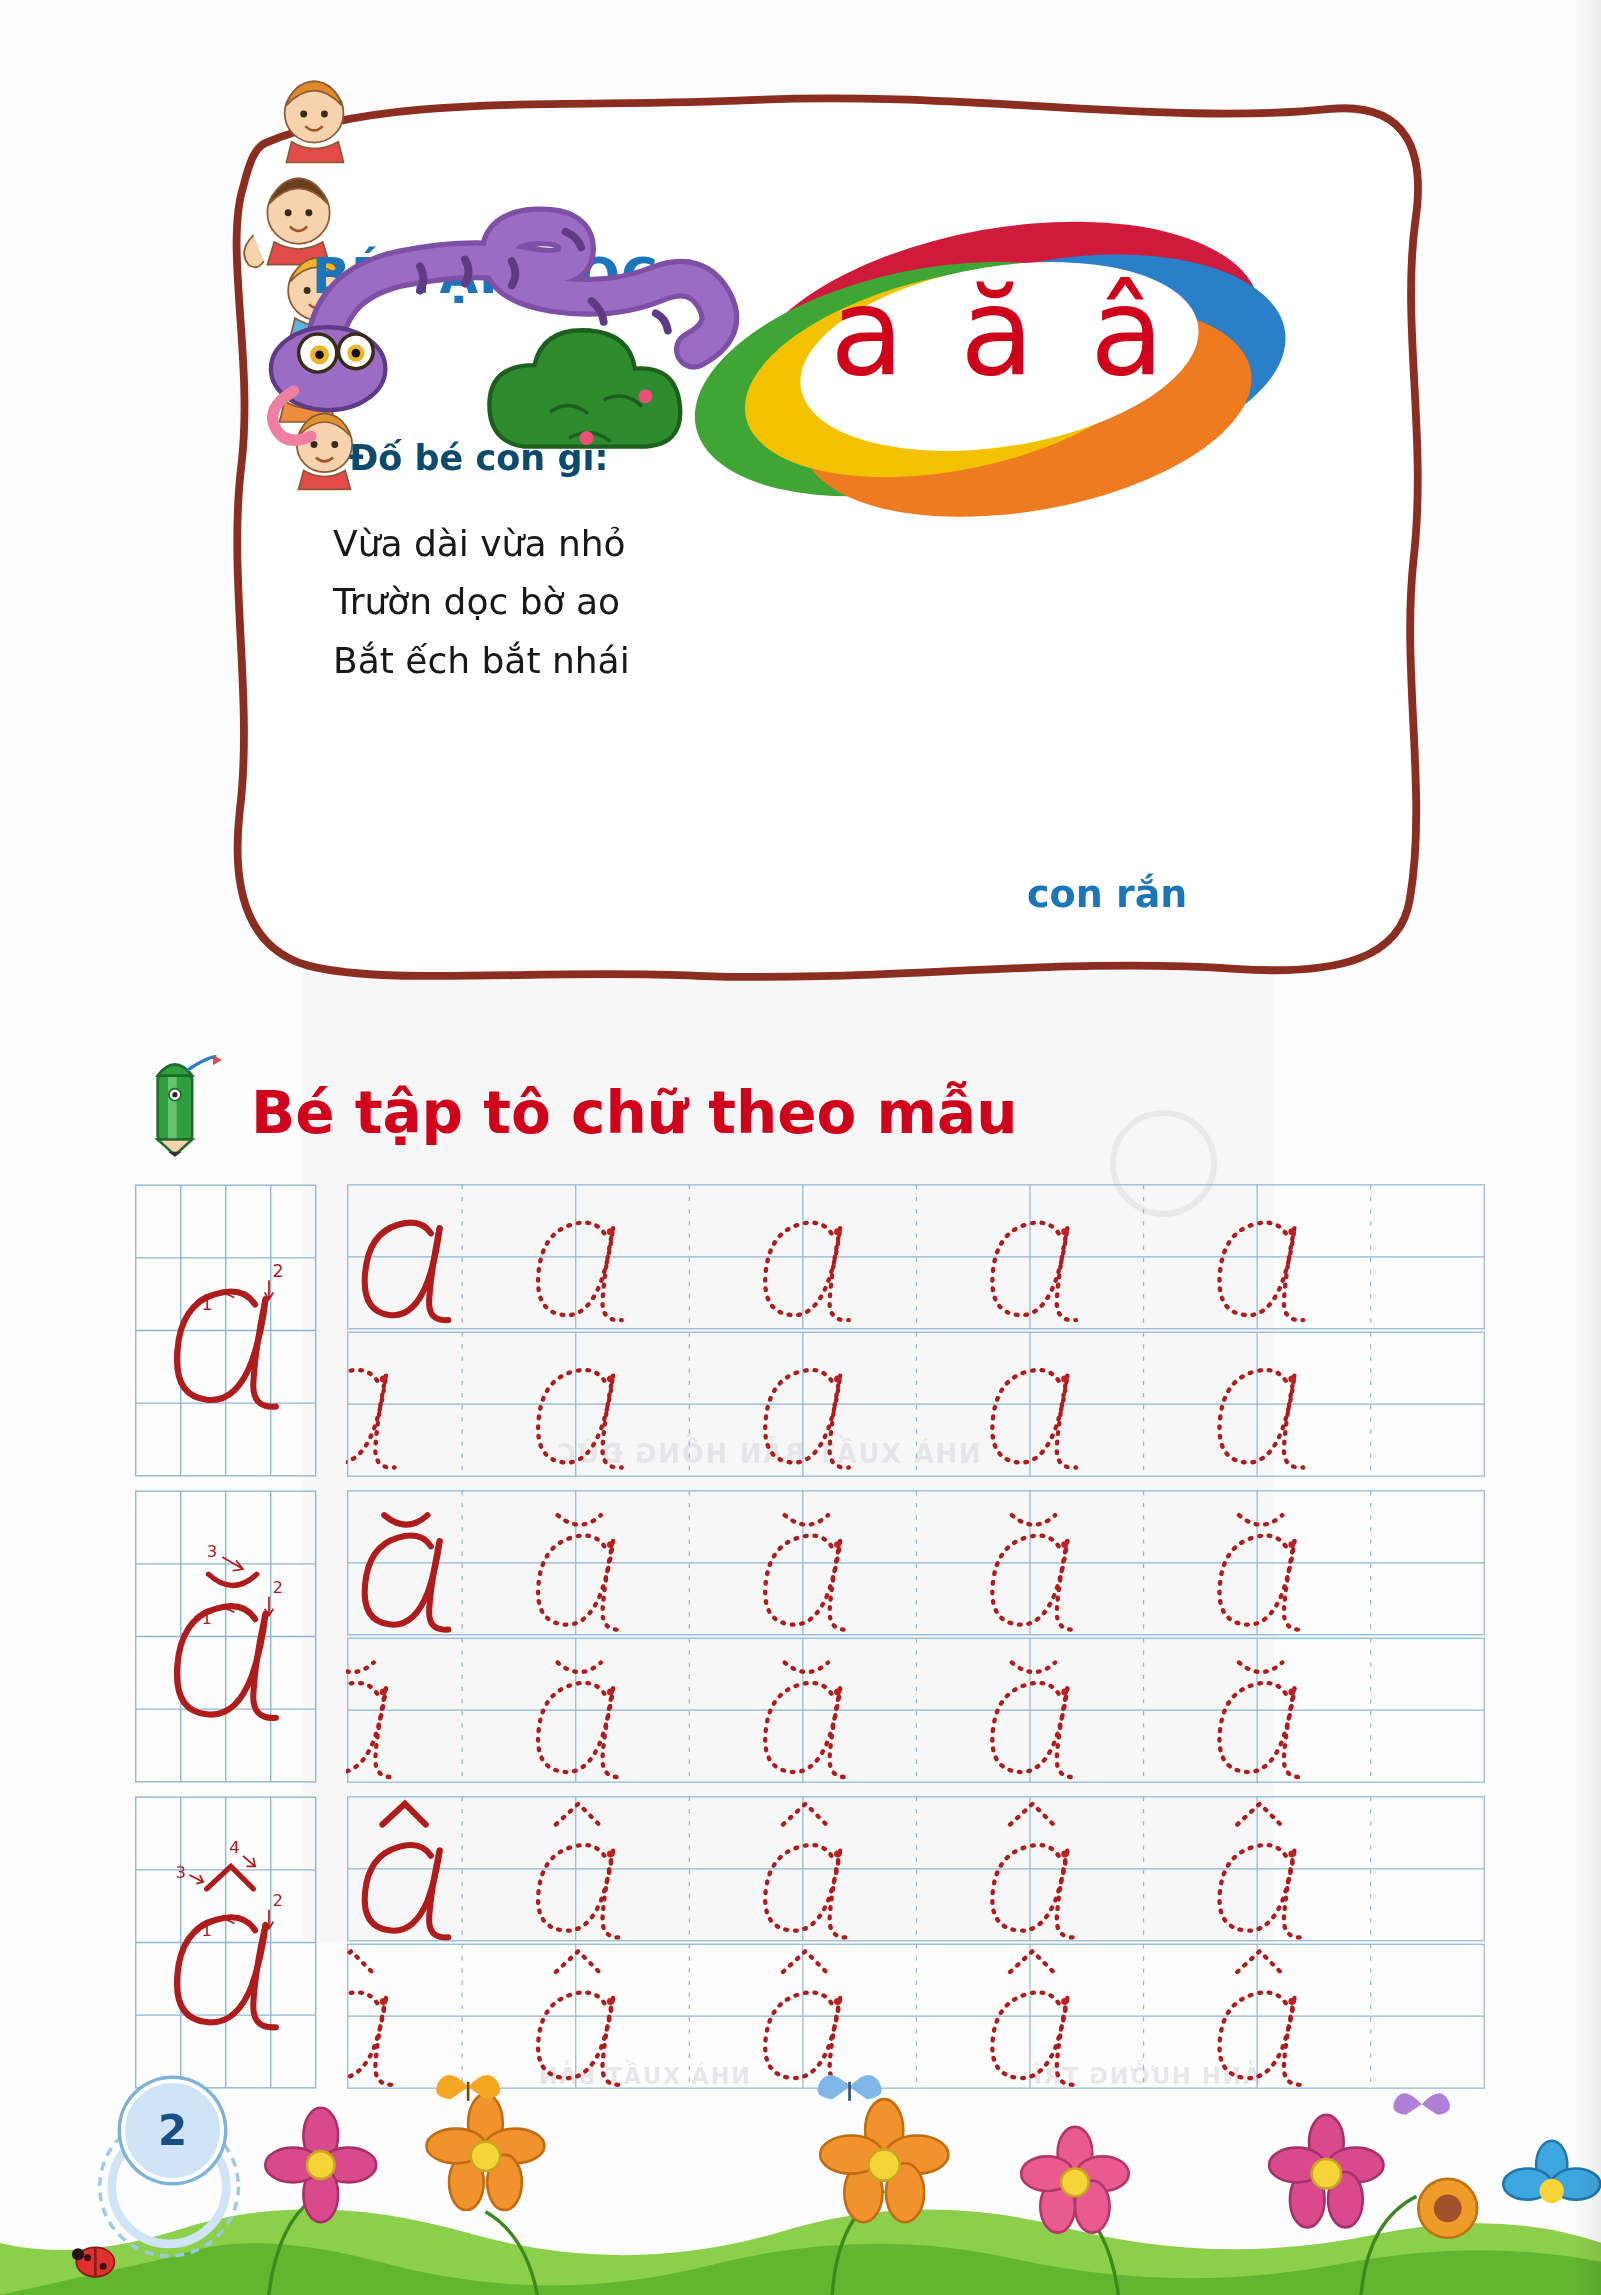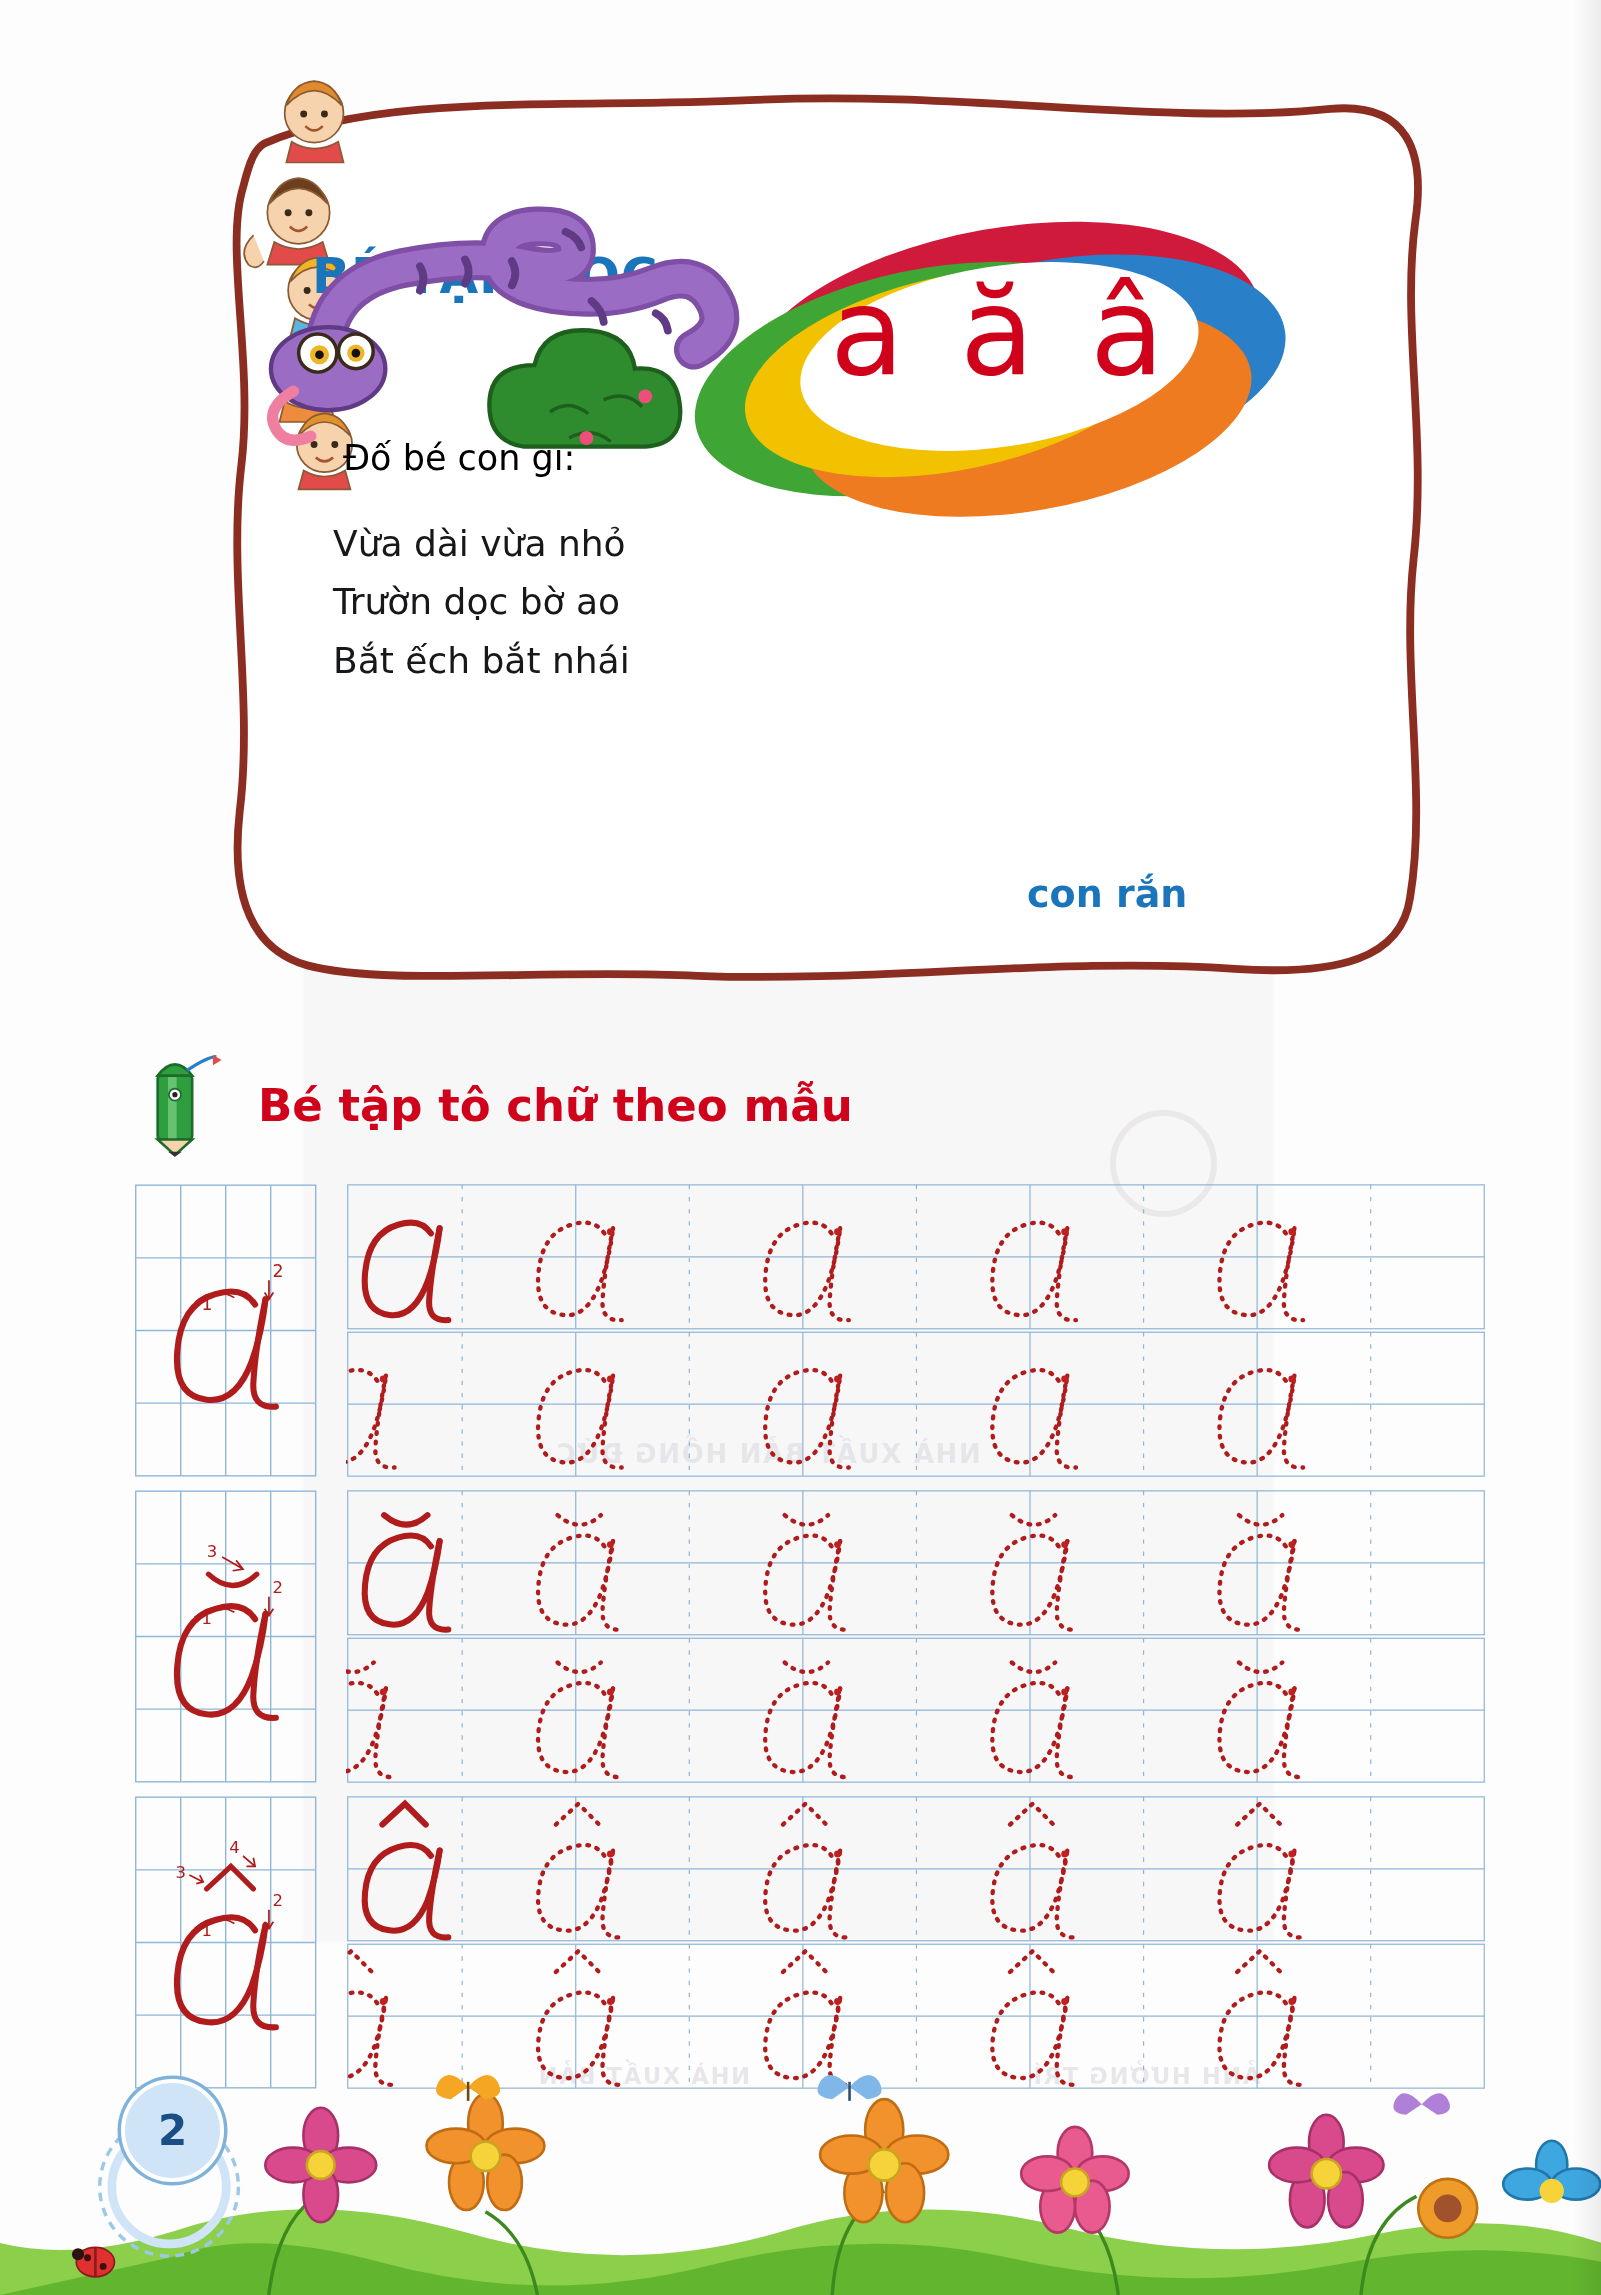--- a/index.html
+++ b/index.html
@@ -96,24 +96,24 @@
     font-family: "DejaVu Sans", sans-serif;
     font-weight: normal;
     font-size: 121px;
     color: #d0021b;
     line-height: 1;
     letter-spacing: 8.7px;
   }
 
   .riddle-label {
     position: absolute;
-    left: 79px; top: 286px;
-    font-weight: normal;
+    left: 85px; top: 286px;
+    font-weight: bold;
     font-size: 35px;
-    color: #000000;
+    color: #0c4a6e;
   }
   .riddle-lines {
     position: absolute;
     left: 69px; top: 363px;
     font-size: 36px;
     color: #17181a;
     line-height: 1.62;
   }
   .riddle-lines div { white-space: nowrap; }
 
@@ -136,23 +136,23 @@
   
   .kids {
     position: absolute;
     left: 52px; top: 65px;
     width: 173px; height: 459px;
   }
 
   
   .write-heading {
     position: absolute;
-    left: 258px; top: 1079px;
+    left: 251px; top: 1079px;
     font-weight: bold;
-    font-size: 45px;
+    font-size: 58px;
     color: #d0021b;
   }
   .pencil-art {
     position: absolute;
     left: 130px; top: 1053px;
     width: 95px; height: 104px;
   }
 
   
   .practice {

